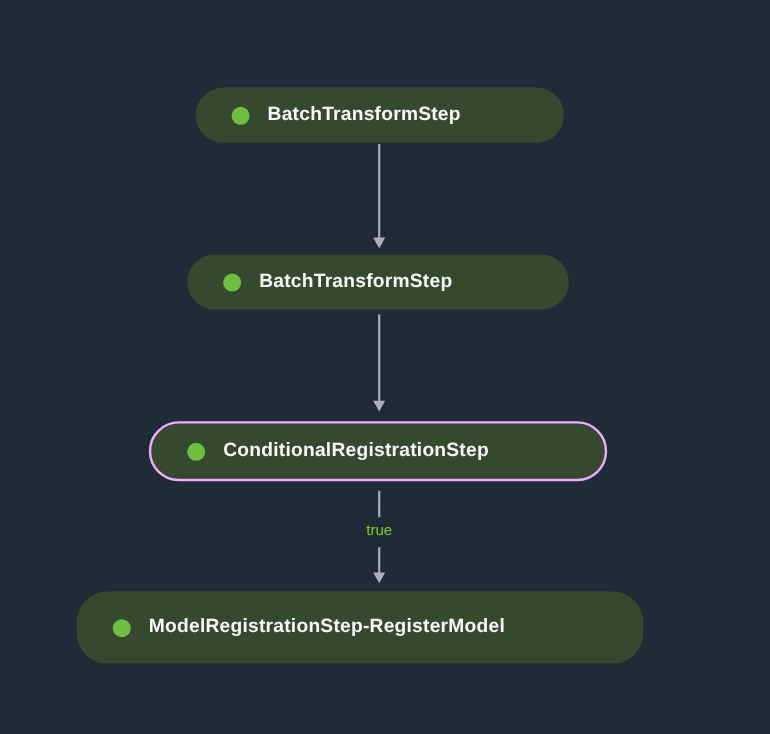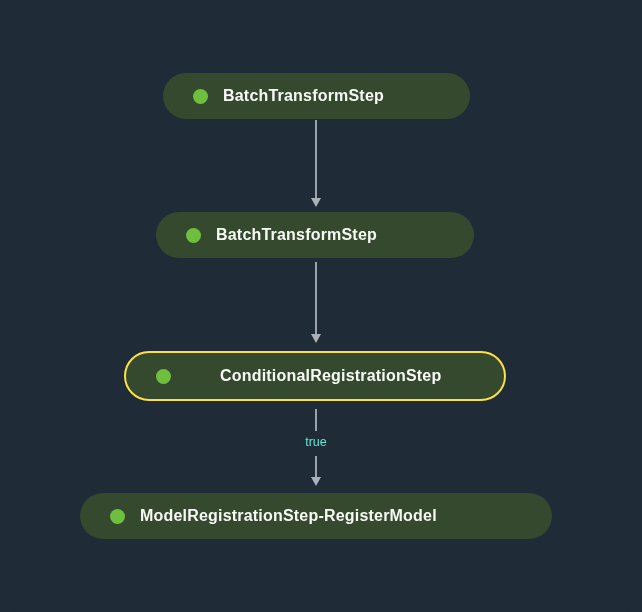--- a/index.html
+++ b/index.html
@@ -25,51 +25,50 @@
     border-radius: 25px;
     padding-left: 30px;
     color: #f7f9f5;
     font-size: 16px;
     font-weight: 700;
     letter-spacing: 0.2px;
     white-space: nowrap;
     cursor: pointer;
   }
   .dag-node.selected {
-    border: 2px solid #fde047;
-    gap: 34px;
+    border: 2px solid #f0abfc;
   }
   .status-dot {
     flex: 0 0 auto;
     width: 15px;
     height: 15px;
     border-radius: 50%;
     background: #6fbf3e;
     margin-right: 15px;
   }
   .node-0 { left: 163px; top: 73px;  width: 307px; height: 46px; }
   .node-1 { left: 156px; top: 212px; width: 318px; height: 46px; }
   .node-2 { left: 124px; top: 351px; width: 382px; height: 50px; }
-  .node-3 { left: 80px;  top: 493px; width: 472px; height: 46px; align-items: center; }
+  .node-3 { left: 64px;  top: 493px; width: 472px; height: 60px; align-items: center; }
   .edge-arrow {
     position: absolute;
     left: 310px;
     width: 12px;
     overflow: visible;
   }
   .arrow-1 { top: 120px; height: 88px; }
   .arrow-2 { top: 262px; height: 82px; }
   .arrow-3a { top: 409px; height: 22px; }
   .arrow-3b { top: 456px; height: 31px; }
   .edge-label {
     position: absolute;
     left: 316px;
     top: 435px;
     transform: translateX(-50%);
-    color: #5eead4;
+    color: #84cc16;
     font-size: 12.5px;
     font-weight: 400;
     line-height: 15px;
   }
 </style>
 </head>
 <body>
 
 <div class="screen">
 

